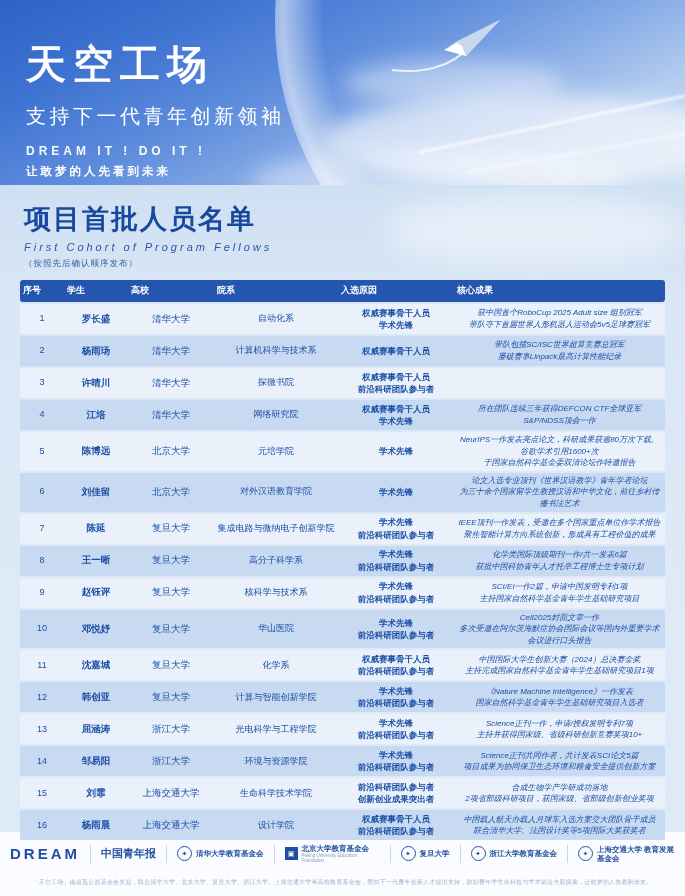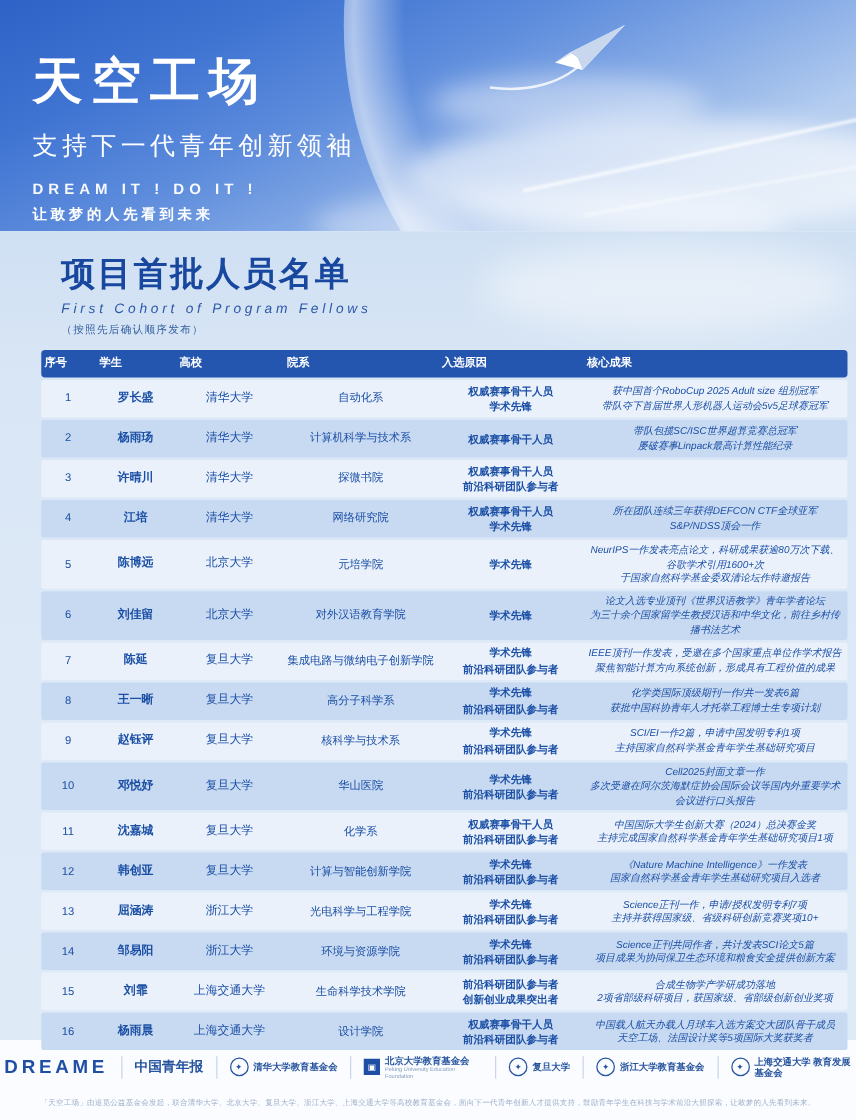--- a/index.html
+++ b/index.html
@@ -23,21 +23,21 @@
   .hero-sub { font-size:20px; font-weight:500; letter-spacing:3.5px; margin-top:11px; }
   .hero-en { font-size:12px; font-weight:600; letter-spacing:4px; margin-top:14px; opacity:.95; }
   .hero-cn { font-size:11.5px; font-weight:700; letter-spacing:3px; margin-top:6px; }
   .hero-logos { display:flex; align-items:center; gap:7px; margin-top:11px; font-size:14px; font-weight:700; }
   .hero-logos .sep { opacity:.6; font-weight:400; }
   .mini-icon { display:inline-flex; width:13px; height:13px; align-items:center; justify-content:center; }
   .plane-wrap { position:absolute; left:382px; top:12px; z-index:2; }
 
   
   .page-body { position:relative; width:685px; height:647px;
-    background:linear-gradient(180deg,#cfe0f3 0%,#d9e6f5 18%,#dde9f7 55%,#dfeaf7 100%);padding-left:25px; }
+    background:linear-gradient(180deg,#cfe0f3 0%,#d9e6f5 18%,#dde9f7 55%,#dfeaf7 100%); }
   .body-cloud { position:absolute; right:0px; top:10px; width:300px; height:70px; border-radius:50%;
     background:rgba(255,255,255,.45); filter:blur(14px); }
   .section-head { padding:16px 0 0 24px; position:relative; z-index:2; }
   .section-title { font-size:27px; font-weight:800; color:#17479e; letter-spacing:2px; }
   .section-en { font-size:11px; letter-spacing:3px; color:#2a57a8; margin-top:4px;font-style:italic; }
   .section-note { font-size:8.5px; color:#34609f; margin-top:5px; letter-spacing:1px; }
 
   .table { width:645px; margin:10px auto 0 auto; position:relative; z-index:2; }
   .thead { display:grid; grid-template-columns:44px 64px 86px 124px 116px 1fr;
     background:#2456b0; color:#fff; border-radius:3px; height:22px; align-items:center;
@@ -338,31 +338,31 @@
           <div class="cell cell-no">16</div>
           <div class="cell cell-name">杨雨晨</div>
           <div class="cell cell-univ">上海交通大学</div>
           <div class="cell cell-dept">设计学院</div>
           <div class="cell cell-reason">
             <div>权威赛事骨干人员</div>
             <div>前沿科研团队参与者</div>
           </div>
           <div class="cell cell-ach">
             <div>中国载人航天办载人月球车入选方案交大团队骨干成员</div>
-            <div>天空工场、法国设计奖等5项国际大奖获奖者</div>
+            <div>联合清华大学、法国设计奖等5项国际大奖获奖者</div>
           </div>
         </div>
       </div>
   </div>
 </div>
 
 <div class="footer">
   <div class="logo-row" id="footer-logos">
       <div class="logo-item">
-        <span class="logo-wordmark">DREAME</span>
+        <span class="logo-wordmark">DREAM</span>
       </div>
       <div class="logo-sep"></div>
       <div class="logo-item">
         <span class="logo-callig">中国青年报</span>
       </div>
       <div class="logo-sep"></div>
       <div class="logo-item">
         <span class="seal">✦</span>
         <span class="logo-text">清华大学教育基金会</span>
       </div>

